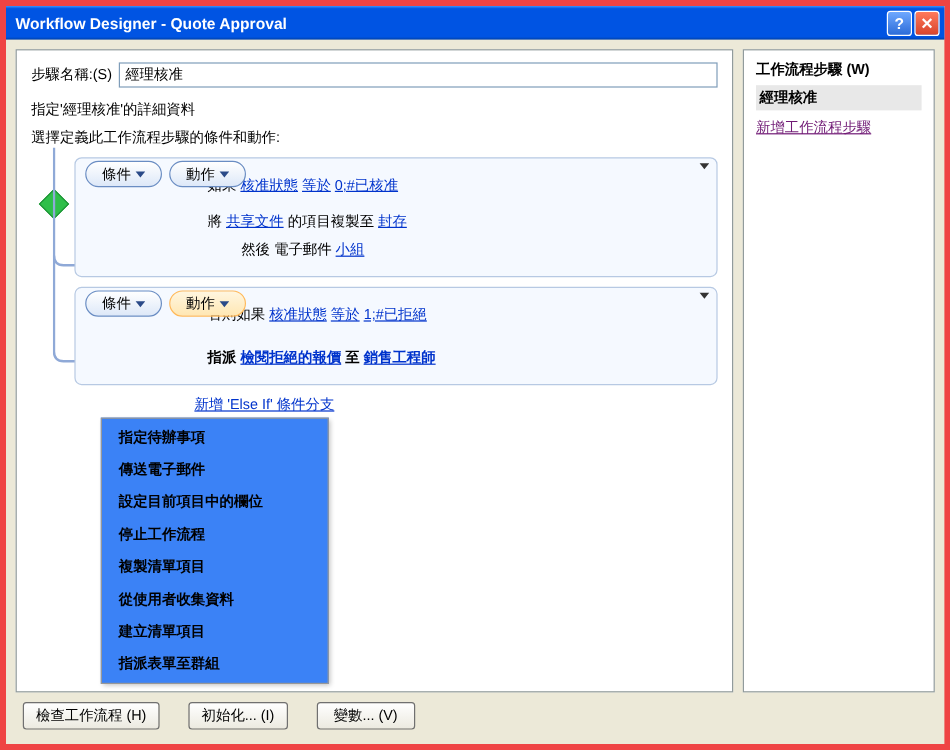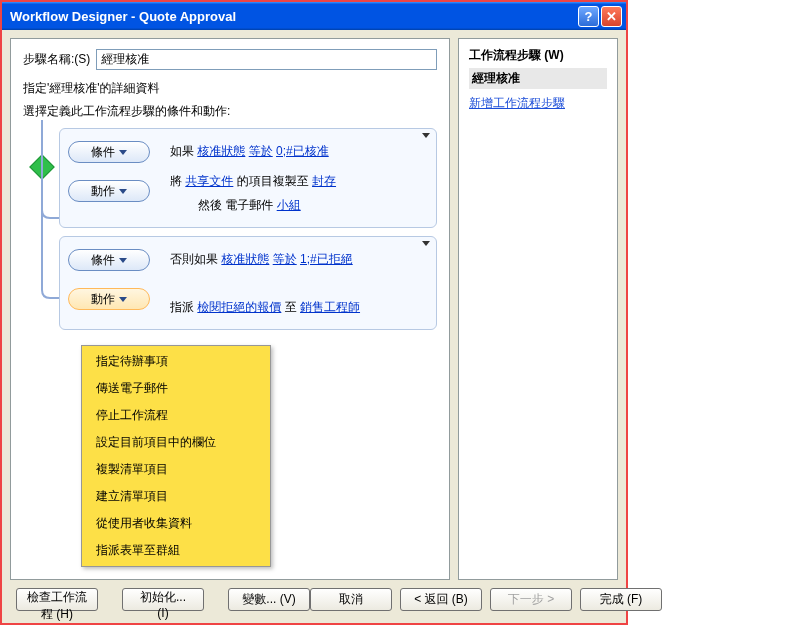--- a/index.html
+++ b/index.html
@@ -5,23 +5,23 @@
   * { box-sizing: border-box; margin: 0; padding: 0; }
   body {
     font-family: "Microsoft JhengHei", "PMingLiU", Tahoma, sans-serif;
     font-size: 12px;
     background: #fff;
     width: 792px;
     height: 625px;
     overflow: hidden;
   }
   .window {
-    width: 628px;
+    width: 792px;
     height: 625px;
-    border: 2px solid #ef4444;
+    border: 5px solid #ef4444;
     background: #ece9d8;
     display: flex;
     flex-direction: column;
   }
   .titlebar {
     height: 28px;
     background: linear-gradient(to bottom, #3a93ff 0%, #0054e3 8%, #0054e3 92%, #0040a8 100%);
     display: flex;
     align-items: center;
     padding: 0 4px 0 8px;
@@ -65,21 +65,21 @@
   .side-panel .side-title {
     font-weight: bold;
     margin-bottom: 4px;
   }
   .side-panel .side-select {
     font-weight: bold;
     background: #e8e8e8;
     padding: 2px 3px;
     margin-bottom: 6px;
   }
-  .side-panel a { color: #1d4ed8; text-decoration: underline; cursor: pointer; }
+  .side-panel a { color: #701a75; text-decoration: underline; cursor: pointer; }
 
   .row-stepname { display: flex; align-items: center; margin-bottom: 10px; }
   .row-stepname label { white-space: nowrap; margin-right: 6px; }
   .row-stepname input {
     flex: 1; height: 21px; border: 1px solid #7f9db9; padding: 1px 4px;
     font-family: inherit; font-size: 12px;
   }
 
   .section-title { font-weight: normal; margin-bottom: 6px; }
   .section-sub { margin-bottom: 8px; }
@@ -92,25 +92,25 @@
     position: relative;
     border: 1px solid #b7c9e3;
     border-radius: 6px;
     background: #f5f9ff;
     padding: 8px 10px 8px 10px;
     margin-bottom: 8px;
   }
   .branch .btn-col {
     position: absolute;
     left: -0px;
-    top: 12px;
+    top: 2px;
     width: 90px;
     display: flex;
-    flex-direction: column;
-    gap: 17px;
+    flex-direction: row;
+    gap: 6px;
     padding-left: 8px;
   }
   .branch .content-col {
     margin-left: 100px;
   }
   .pill-btn {
     display: inline-flex; align-items: center; justify-content: center;
     height: 22px;
     min-width: 64px;
     padding: 0 10px;
@@ -163,25 +163,26 @@
   }
 
   .addelse { margin-left: 100px; }
   .addelse a { color: #0033cc; text-decoration: underline; cursor: pointer; }
 
   .dropdown {
     position: absolute;
     left: 70px;
     top: 306px;
     width: 190px;
-    background: #fde047;
+    background: #3b82f6;
     border: 1px solid #979797;
     box-shadow: 2px 2px 4px rgba(0,0,0,0.25);
     padding: 2px;
     z-index: 10;
+    font-weight: bold;
   }
   .dropdown .item {
     padding: 5px 12px;
     cursor: pointer;
   }
 
   .footer {
     padding: 8px 6px 4px 6px;
     display: flex;
     align-items: center;
@@ -288,62 +289,59 @@
             </div>
             <div class="content-col">
               <div class="line">
                 <span>否則如果 </span>
                 <a class="link">核准狀態</a>
                 <span> </span>
                 <a class="link">等於</a>
                 <span> </span>
                 <a class="link">1;#已拒絕</a>
               </div>
-              <div class="line" style="margin-top:28px;">
+              <div class="line" style="margin-top:16px;font-weight:bold;">
                 <span>指派 </span>
                 <a class="link">檢閱拒絕的報價</a>
                 <span> 至  </span>
                 <a class="link">銷售工程師</a>
               </div>
             </div>
           </div>
 
+          <div class="addelse">
+            <a>新增 'Else If' 條件分支</a>
+          </div>
 
         </div>
 
         <div class="dropdown">
           <div class="item">指定待辦事項</div>
           <div class="item">傳送電子郵件</div>
+          <div class="item">設定目前項目中的欄位</div>
           <div class="item">停止工作流程</div>
-          <div class="item">設定目前項目中的欄位</div>
           <div class="item">複製清單項目</div>
+          <div class="item">從使用者收集資料</div>
           <div class="item">建立清單項目</div>
-          <div class="item">從使用者收集資料</div>
           <div class="item">指派表單至群組</div>
 
         </div>
 
       </div>
 
       <div class="side-panel">
         <div class="side-title">工作流程步驟 (W)</div>
         <div class="side-select">經理核准</div>
         <a>新增工作流程步驟</a>
       </div>
 
     </div>
 
     <div class="footer">
       <div class="left">
         <button class="btn">檢查工作流程 (H)</button>
         <button class="btn">初始化... (I)</button>
         <button class="btn">變數... (V)</button>
       </div>
-      <div class="right">
-        <button class="btn">取消</button>
-        <button class="btn">&lt; 返回 (B)</button>
-        <button class="btn" disabled="">下一步 &gt;</button>
-        <button class="btn">完成 (F)</button>
-      </div>
     </div>
 
   </div>
 </div>
 
 </body></html>

